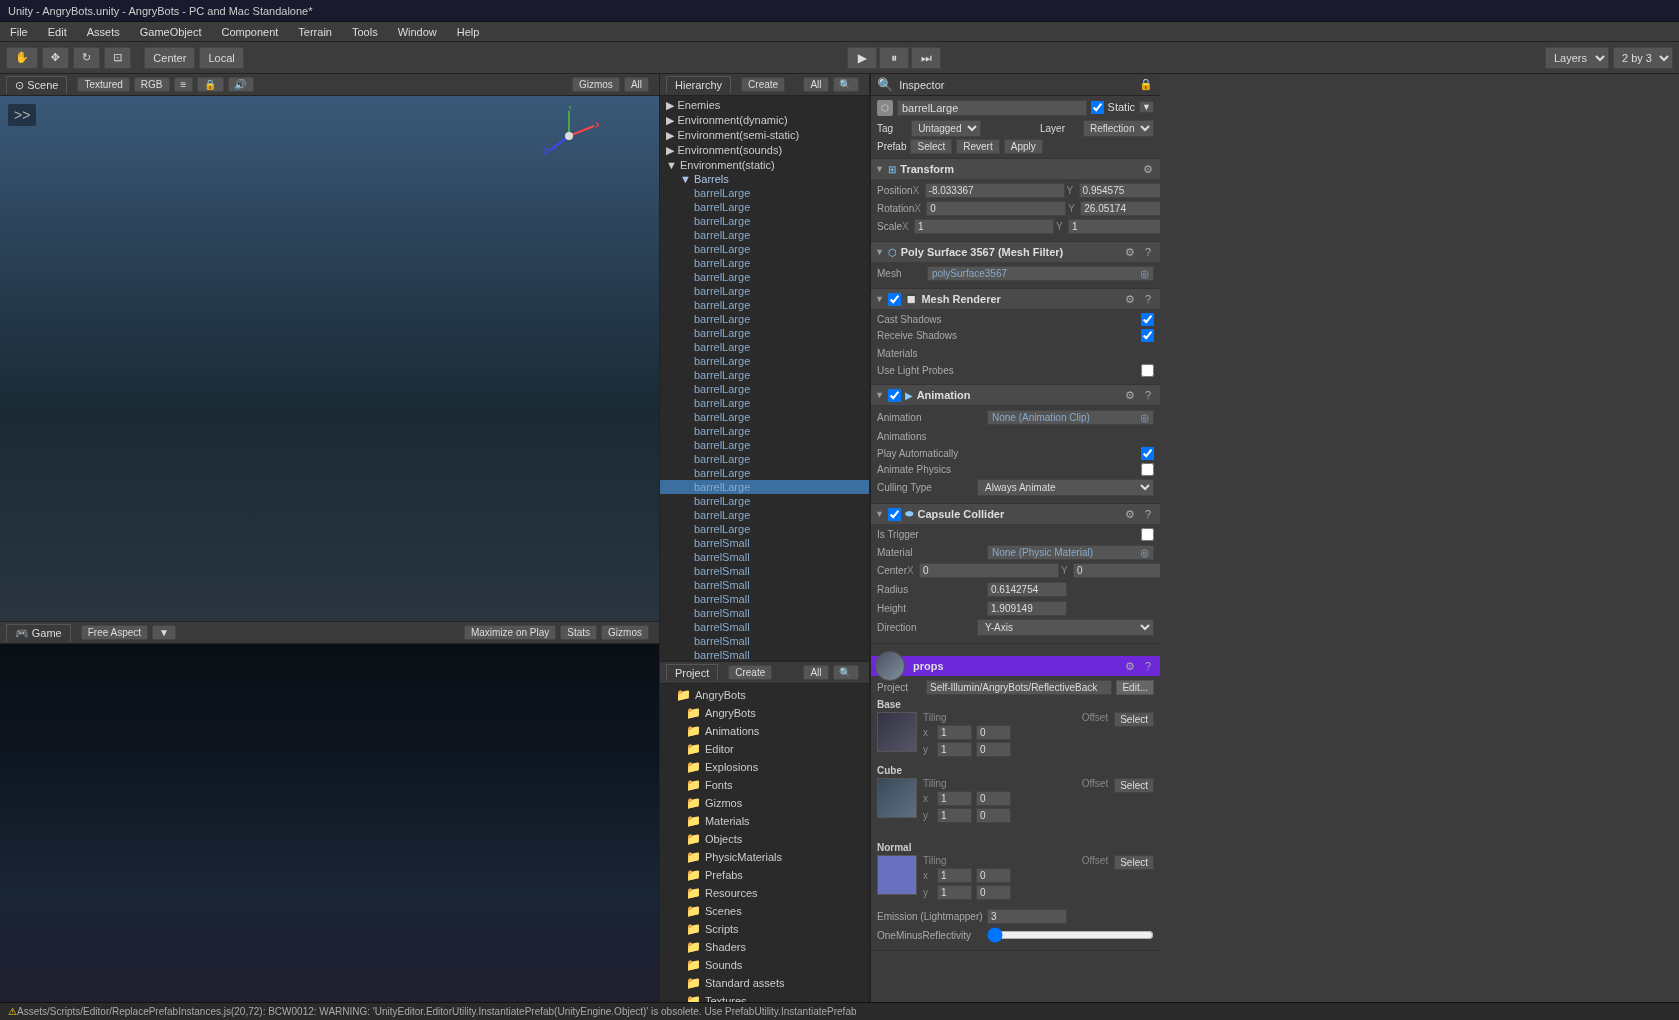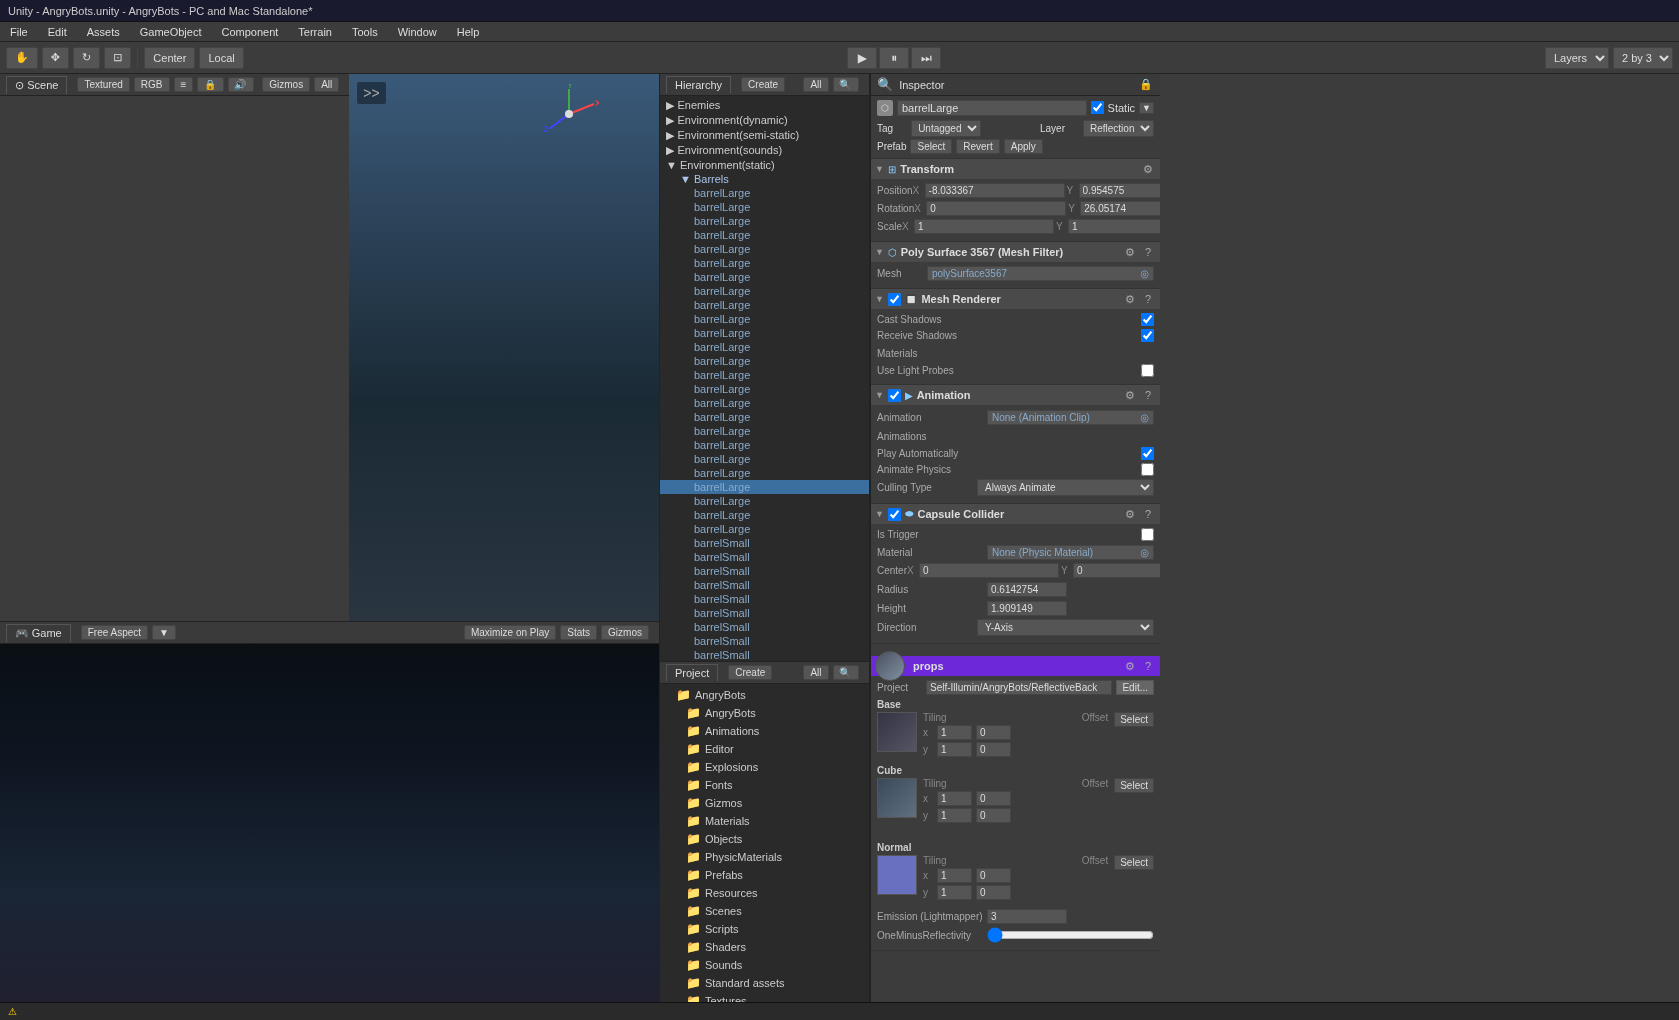--- a/index.html
+++ b/index.html
@@ -79,21 +79,21 @@
       width: 660px;
       display: flex;
       flex-direction: column;
       border-right: 1px solid #222;
     }
 
     
     #scene-view {
       flex: 1;
       display: flex;
-      flex-direction: row;
+      flex-direction: column;
       border-bottom: 1px solid #222;
     }
     .panel-header {
       height: 22px;
       background: #3a3a3a;
       display: flex;
       align-items: center;
       padding: 0 6px;
       border-bottom: 1px solid #222;
       gap: 6px;
@@ -817,21 +817,21 @@
       <span style="flex:1"></span>
       <button class="panel-icon-btn">🔒</button>
     </div>
 
     <div class="inspector-scroll">
 
       <div class="inspector-top">
         <div class="object-name-row">
           <div class="obj-icon">⬡</div>
           <input class="obj-name-input" type="text" value="barrelLarge" style="">
-          <div class="static-row" style="display:flex;align-items:flex-end;">
+          <div class="static-row" style="display:flex;align-items:center;">
             <input type="checkbox" checked="" style="">
             <span>Static</span>
             <button style="background:#555;border:1px solid #444;color:#ddd;font-size:9px;padding:0 2px;cursor:pointer;">▼</button>
           </div>
         </div>
         <div class="tag-layer-row">
           <span>Tag</span>
           <select class="small-select">
             <option>Untagged</option>
           </select>
@@ -1149,13 +1149,14 @@
         </div>
       </div>
 
     </div>
   </div>
 
 </div>
 
 <div id="statusbar">
   <span class="status-warning">⚠ </span>
+  <span>Assets/Scripts/Editor/ReplacePrefabInstances.js(20,72): BCW0012: WARNING: 'UnityEditor.EditorUtility.InstantiatePrefab(UnityEngine.Object)' is obsolete. Use PrefabUtility.InstantiatePrefab</span>
 </div>
 
 </body></html>

